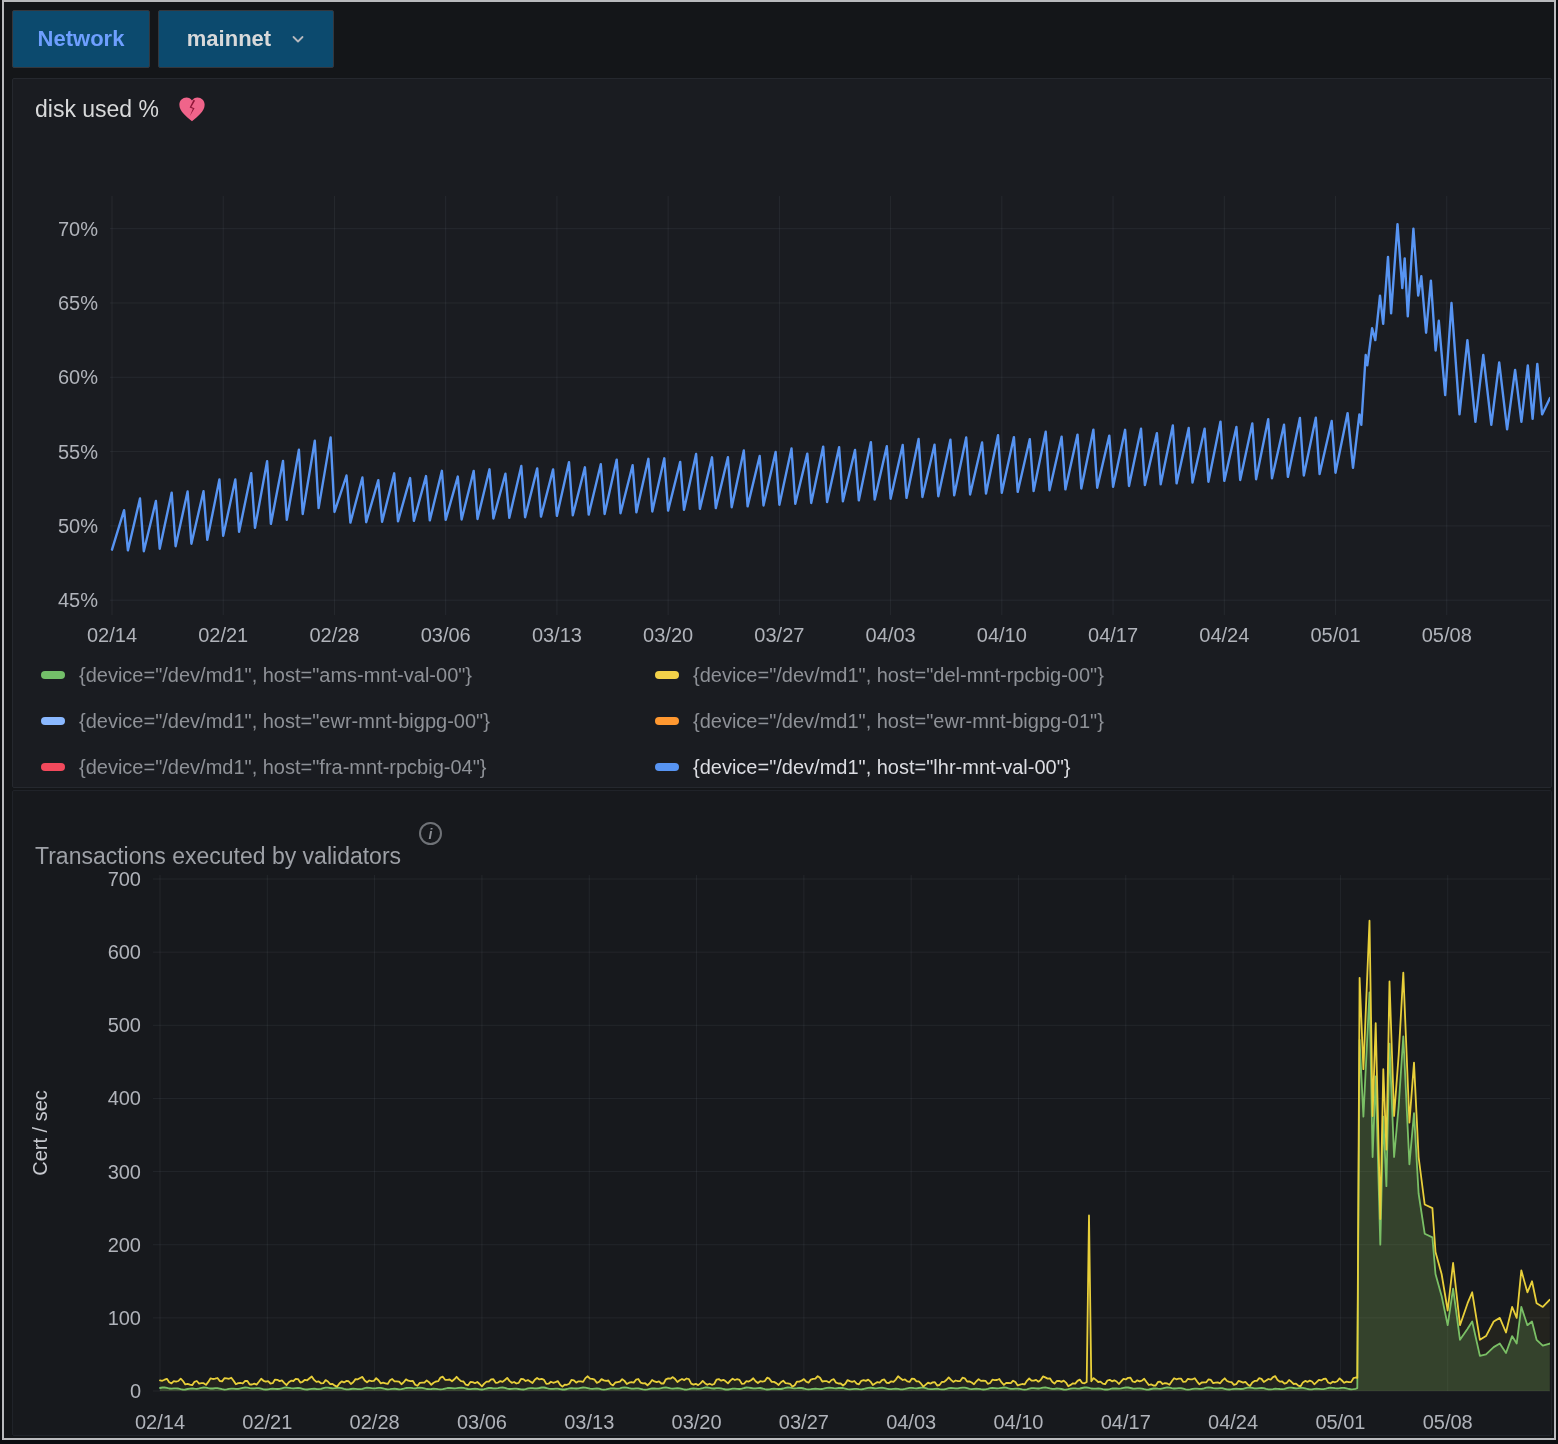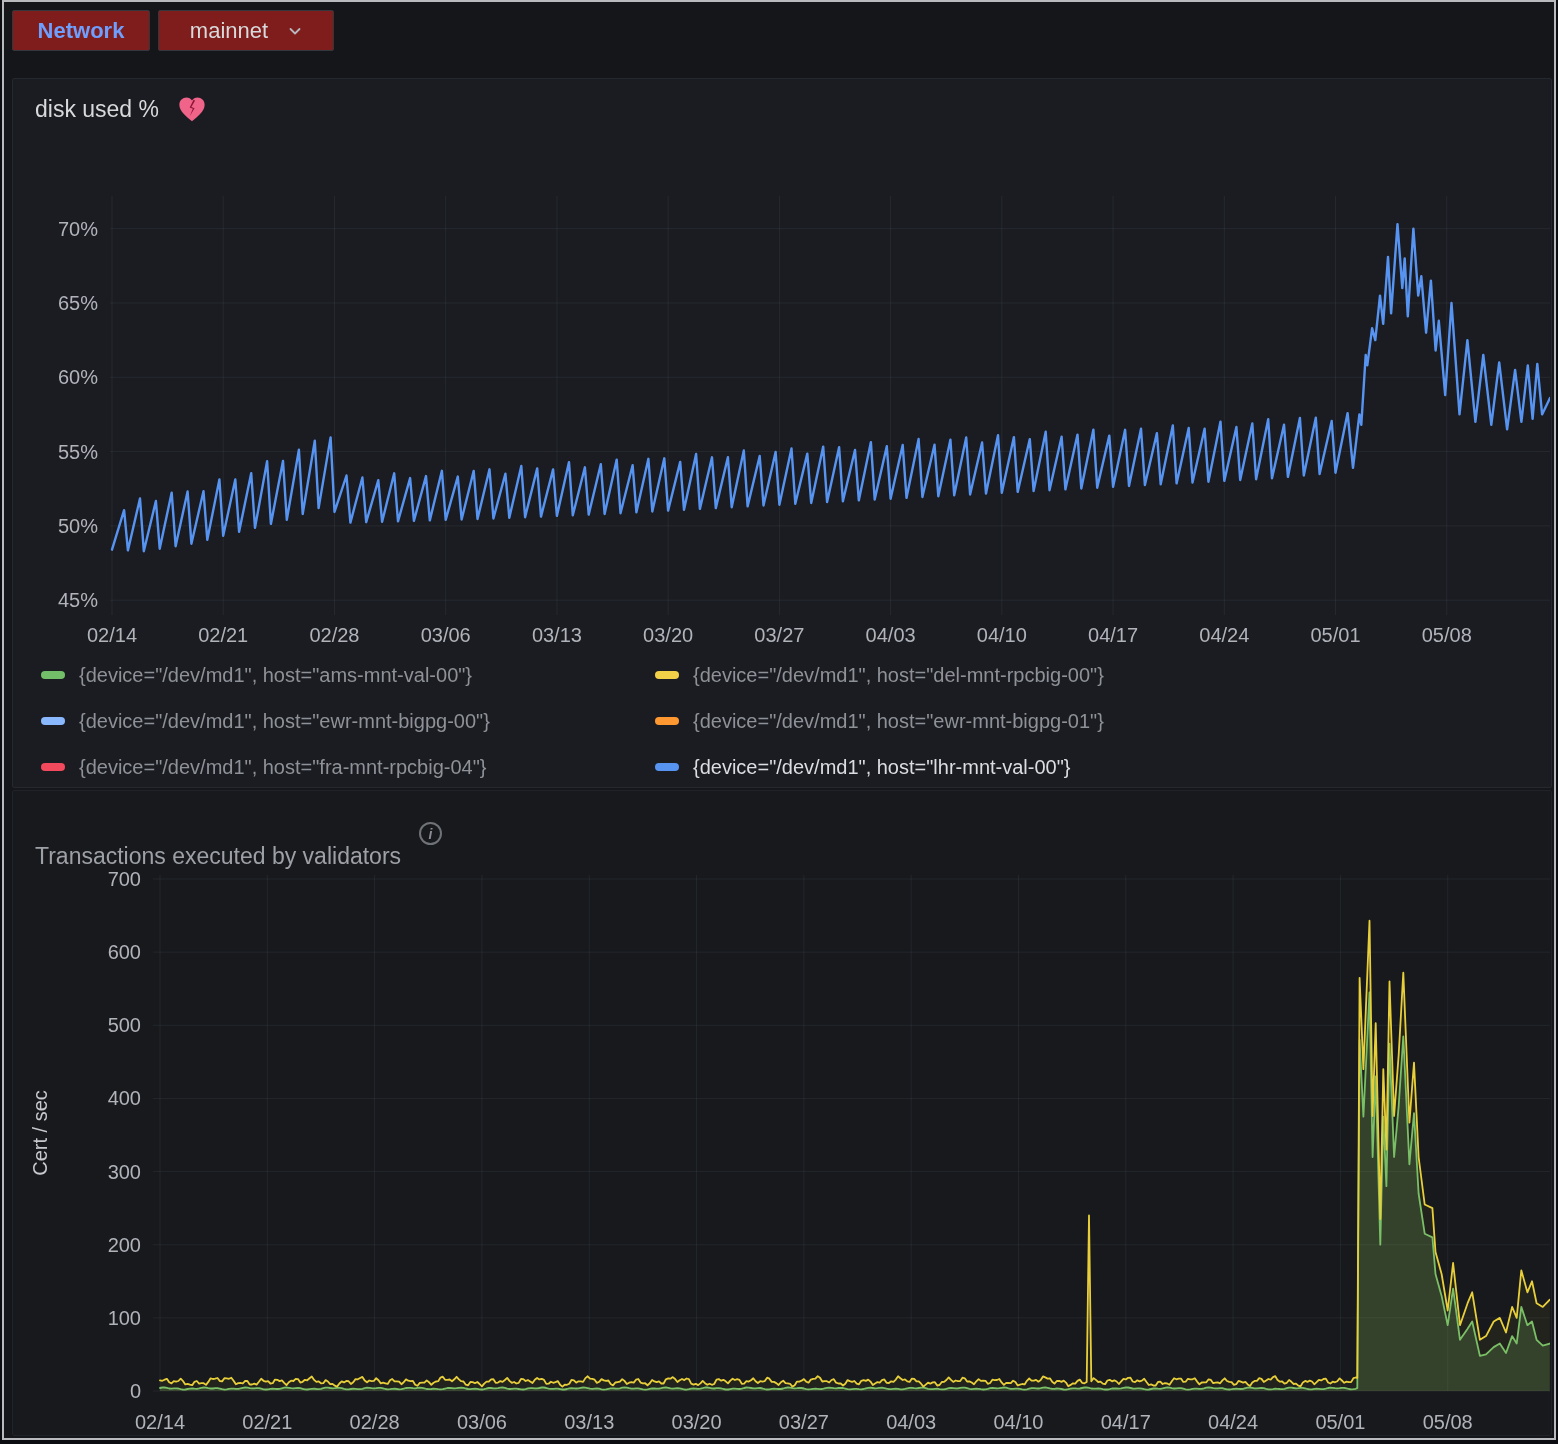--- a/index.html
+++ b/index.html
@@ -1,22 +1,22 @@
 <!DOCTYPE html>
 <html><head>
 <meta charset="utf-8">
 <style>
   html,body{margin:0;padding:0;background:#0c0d10;}
   *{box-sizing:border-box;font-family:"Liberation Sans","DejaVu Sans",sans-serif;}
   .page{position:relative;width:1554px;height:1440px;margin:0 auto;background:#141619;border:2px solid #b9babd;overflow:hidden;}
-  .varbox{position:absolute;top:8px;height:41px;border:1px solid #34373d;border-radius:2px;background:#7f1d1d;display:flex;align-items:center;justify-content:center;padding:0 22px;}
+  .varbox{position:absolute;top:8px;height:58px;border:1px solid #34373d;border-radius:2px;background:#0c4a6e;display:flex;align-items:center;justify-content:center;padding:0 22px;}
   .varbox.network{left:8px;width:138px;}
   .varbox.mainnet{left:154px;width:176px;cursor:pointer;}
   .var-label{color:#6e9fff;font-size:22px;font-weight:600;}
-  .var-value{color:#d8d9da;font-size:22px;font-weight:400;margin-right:20px;}
+  .var-value{color:#d8d9da;font-size:22px;font-weight:700;margin-right:20px;}
   .chev{width:14px;height:14px;flex:0 0 auto;}
   .panel{position:absolute;background:#1a1c21;border:1px solid #25282e;border-radius:2px;}
   #panel1{left:8px;top:76px;width:1540px;height:710px;}
   #panel2{left:8px;top:788px;width:1540px;height:646px;background:#17191d;border-color:#202329;}
   .ptitle-row{position:absolute;left:22px;top:16px;display:flex;align-items:center;gap:18px;}
   .ptitle{font-size:23px;font-weight:500;color:#d8d9da;cursor:pointer;}
   #panel2 .ptitle{color:#9da0a6;margin-top:46px;}
   .heart{width:30px;height:28px;}
   .info-icon{width:23px;height:23px;border:2px solid #6f7277;border-radius:50%;color:#8a8d93;
     font-size:14px;font-weight:700;display:flex;align-items:center;justify-content:center;font-style:italic;cursor:pointer;}

